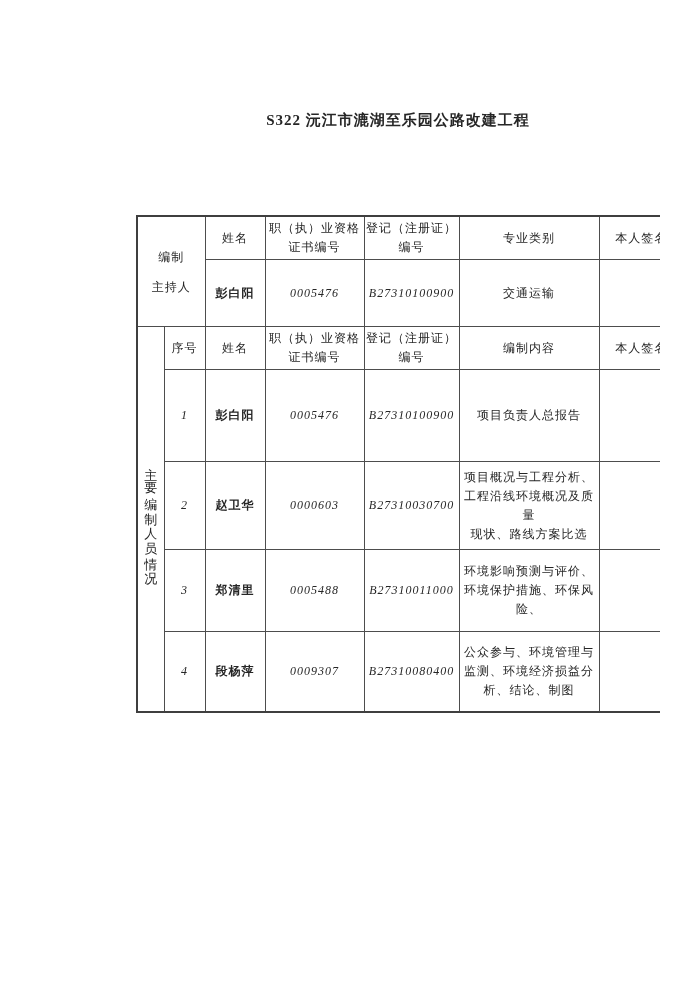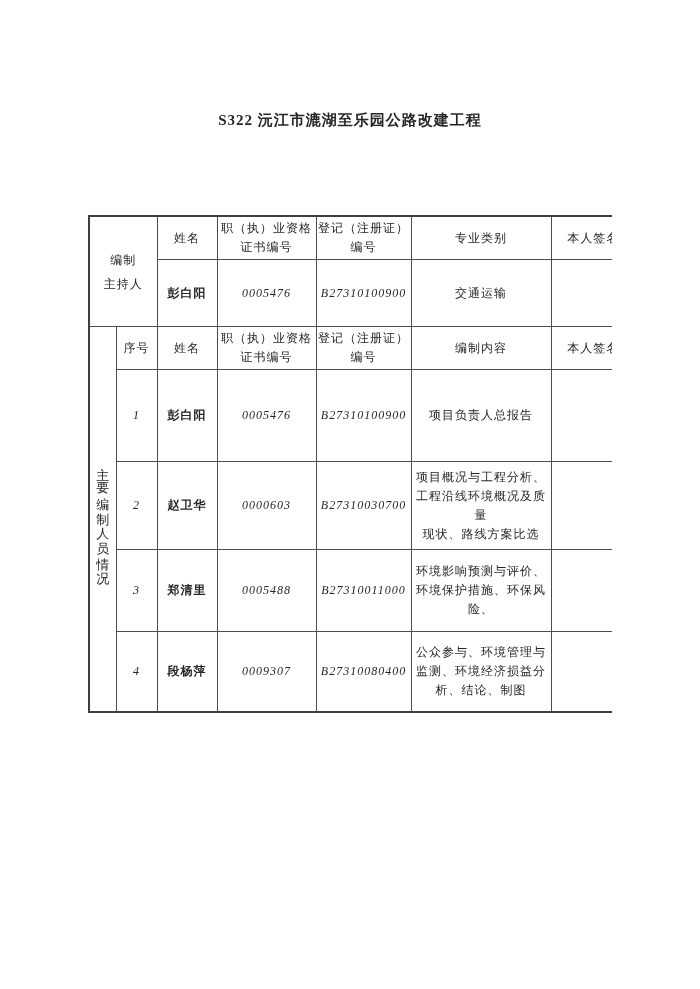--- a/index.html
+++ b/index.html
@@ -2,21 +2,21 @@
 <html><head>
 <meta charset="utf-8">
 <style>
   * { margin:0; padding:0; box-sizing:border-box; }
   html,body { width:700px; height:989px; }
   body {
     background:#ffffff;
     font-family:"Liberation Serif","DejaVu Serif",serif;
     color:#262626;
   }
-  .page { position:relative; width:612px; height:989px; background:#ffffff; overflow:hidden; }
+  .page { position:relative; width:612px; height:989px; background:#ffffff; overflow:hidden;margin-left:48px; }
 
   .title1 {
     position:absolute; top:111px; left:0; width:700px;
     text-align:center; font-size:15px; font-weight:bold; letter-spacing:1px;
   }
   .title2 {
     position:absolute; top:147px; left:0; width:700px;
     text-align:center; font-size:15px; font-weight:bold; letter-spacing:1.5px;
   }
 
@@ -29,21 +29,21 @@
     border:1px solid #4d4d4d;
     text-align:center; vertical-align:middle;
     font-size:12px; letter-spacing:1px;
     padding:2px 1px;
   }
   .ml { white-space:pre-line; line-height:19px; }
   .name { font-size:13px; letter-spacing:2px;font-weight:bold; }
   .num  { font-size:13px; letter-spacing:0.5px;font-style:italic; }
   .cat  { font-size:13px; letter-spacing:2px; }
   .content { font-size:12px; letter-spacing:0.5px; }
-  .host-label { white-space:pre-line; line-height:24px; font-size:13px; letter-spacing:2px; }
+  .host-label { white-space:pre-line; line-height:30px; font-size:13px; letter-spacing:2px; }
   .vlabel-cell { padding:0; }
   .vlabel-cell span {
     display:inline-block;
     writing-mode:vertical-rl; text-orientation:upright;
     font-size:13px; letter-spacing:15px; line-height:1;
   }
 </style>
 </head>
 <body>
 

